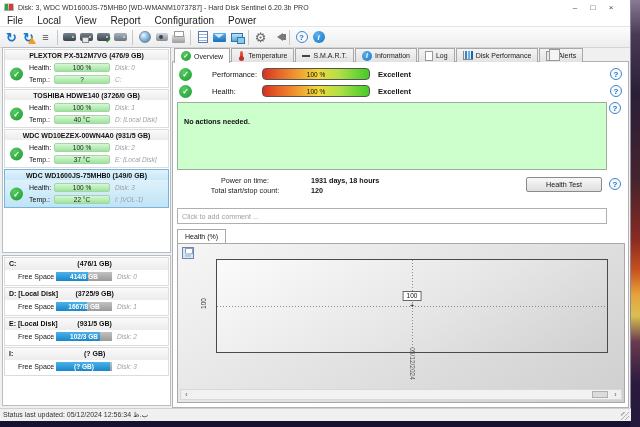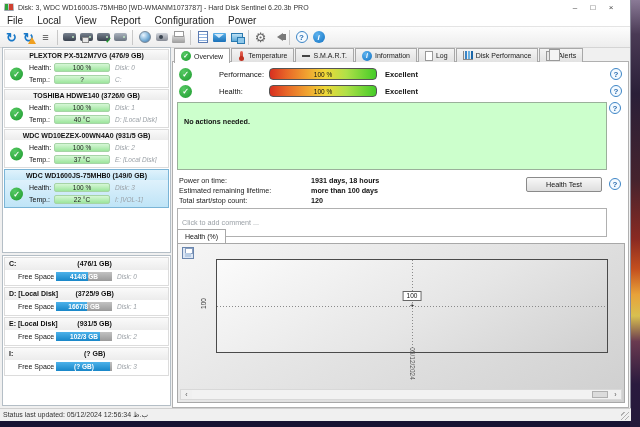--- a/index.html
+++ b/index.html
@@ -90,38 +90,38 @@
   .tico-thermo::after { content:""; position:absolute; left:-1px; bottom:-1px; width:5px; height:5px; border-radius:50%; background:#c03020; }
   .tico-dash { width:8px; height:2px; background:#444; flex:none; }
   .tico-info { width:10px; height:10px; border-radius:50%; background:radial-gradient(circle at 35% 30%, #5db2ee, #1273c4); color:#fff; font-size:7px; font-weight:bold; font-style:italic; display:flex; align-items:center; justify-content:center; flex:none; }
   .tico-info::before { content:"i"; }
   .tico-doc { width:8px; height:10px; background:#fff; border:1px solid #999; flex:none; }
   .tico-chart { width:10px; height:9px; border-left:1px solid #888; border-bottom:1px solid #888; background:linear-gradient(90deg,transparent 1px,#3a86c8 1px 3px,transparent 3px 4px,#6ab0e0 4px 6px,transparent 6px 7px,#1a66a8 7px 9px,transparent 9px); background-size:100% 100%; flex:none; }
   .tico-alert { width:9px; height:10px; background:#e8e8e8; border:1px solid #999; position:relative; flex:none; }
   .tico-alert::after { content:""; position:absolute; left:2px; top:-3px; width:9px; height:10px; background:#f4f4f4; border:1px solid #999; }
 
   .meter-row { position:absolute; left:6px; right:6px; height:14px; display:flex; align-items:center; }
-  .m-lbl { font-size:7.5px; color:#111; width:62px; margin-left:15px;padding-left:12px; }
+  .m-lbl { font-size:7.5px; color:#111; width:62px; margin-left:8px;padding-left:12px; }
   .gradbar { width:108px; height:12px; border:1px solid #555; border-radius:4px; background:linear-gradient(90deg,#d83020 0%,#e86828 16%,#f0a030 34%,#f0d838 52%,#b0e048 72%,#44cc28 100%); font-size:6.5px; color:#111; text-align:center; line-height:11px; flex:none; }
   .m-rating { font-size:7.5px; font-weight:bold; color:#111; margin-left:8px; }
   .row-help { margin-left:auto; }
 
   .msg-box { position:absolute; left:4px; top:40px; width:430px; height:68px; background:#ccffcc; border:1px solid #9ab09a; padding:4px 6px; }
   .msg-line1 { font-size:7.2px; color:#1a1a1a; }
   .msg-line2 { font-size:7.2px; color:#111; font-weight:bold; margin-top:10px; }
   .msg-help { position:absolute; right:7px; top:40px; }
 
-  .stats { position:absolute; left:6px; top:113px; width:300px; }
+  .stats { position:absolute; left:6px; top:113px; width:300px;text-align:center; }
   .stat-row { display:flex; height:10px; align-items:center; }
   .stat-lbl { width:132px; font-size:7.2px; color:#222; flex:none; }
   .stat-val { font-size:7.2px; font-weight:bold; color:#111; }
   .repeat-btn { position:absolute; right:26px; top:115px; width:76px; height:15px; background:linear-gradient(#f8f8f8,#dedede); border:1px solid #8a8a8a; border-radius:2px; font-size:7.2px; color:#111; display:flex; align-items:center; justify-content:center; }
   .repeat-help { position:absolute; right:7px; top:116px; }
 
-  .comment-input { position:absolute; left:4px; top:146px; width:430px; height:29px; border:1px solid #b0b0b0; font-size:7.2px; color:#333; padding:0 4px; font-family:"Liberation Sans",sans-serif; background:#fff; }
+  .comment-input { position:absolute; left:4px; top:146px; width:430px; height:16px; border:1px solid #b0b0b0; font-size:7.2px; color:#333; padding:0 4px; font-family:"Liberation Sans",sans-serif; background:#fff; }
   .comment-input::placeholder { color:#9aa0a6; }
 
   .chart-tab { position:absolute; left:4px; top:167px; height:14px; padding:0 7px; background:#fff; border:1px solid #a8a8a8; border-bottom:none; display:flex; align-items:center; font-size:7px; color:#111; z-index:2; }
   .chart-panel { position:absolute; left:4px; top:181px; right:3px; height:160px; border:1px solid #a8a8a8; background:linear-gradient(150deg,#f6f6f6,#cfcfcf); }
   .save-icon { position:absolute; left:4px; top:3px; width:12px; height:12px; background:#dce6f4; border:1px solid #6a86ae; }
   .save-icon::before { content:""; position:absolute; left:2px; top:0; width:6px; height:4px; background:#fff; border:1px solid #8aa0c0; }
   .save-icon::after { content:""; position:absolute; left:2px; bottom:1px; width:6px; height:4px; background:#b8cce4; }
   .plot { position:absolute; left:38px; top:15px; right:16px; height:94px; border:1px solid #4a4a4a; background:linear-gradient(150deg,#fbfbfb,#e6e6e6 55%,#d0d0d0); }
   .hline { position:absolute; left:0; right:0; top:50%; height:1px; background-image:repeating-linear-gradient(90deg,#8a8a8a 0 1px,transparent 1px 3px); }
   .vline { position:absolute; top:0; bottom:0; left:50%; width:1px; background-image:repeating-linear-gradient(#8a8a8a 0 1px,transparent 1px 3px); }
@@ -414,24 +414,20 @@
         <div class="msg-line2">No actions needed.</div>
       </div>
       <span class="i-help msg-help"></span>
 
       <div class="stats">
         <div class="stat-row">
           <span class="stat-lbl">Power on time:</span>
           <span class="stat-val">1931 days, 18 hours</span>
         </div>
         <div class="stat-row">
-          <span class="stat-lbl">Estimated remaining lifetime:</span>
-          <span class="stat-val">more than 100 days</span>
-        </div>
-        <div class="stat-row">
           <span class="stat-lbl">Total start/stop count:</span>
           <span class="stat-val">120</span>
         </div>
       </div>
       <div class="repeat-btn">Health Test</div>
       <span class="i-help repeat-help"></span>
 
       <input class="comment-input" type="text" placeholder="Click to add comment ..." style="">
 
       <div class="chart-tab">

